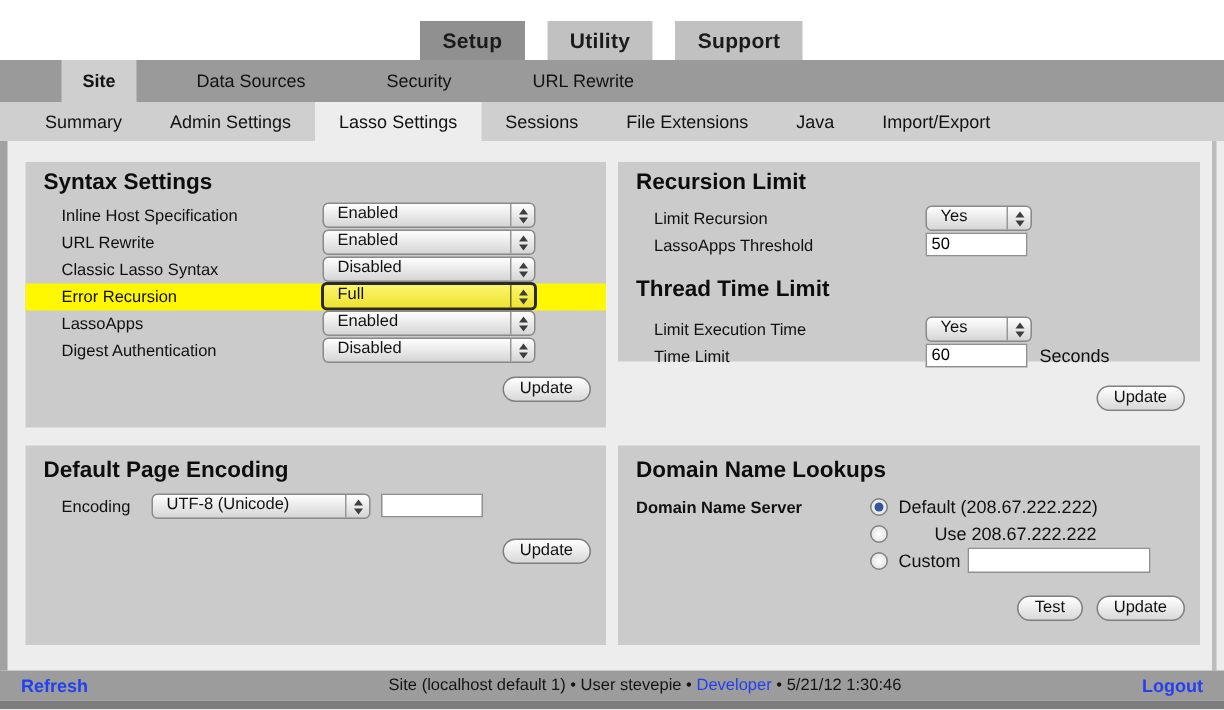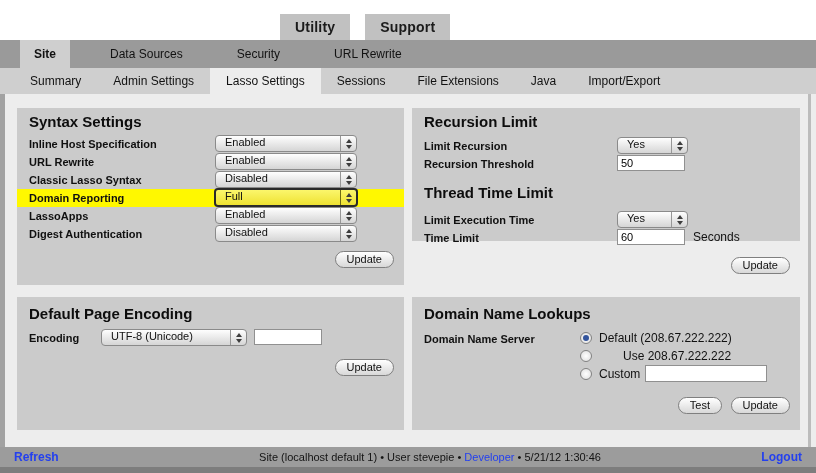--- a/index.html
+++ b/index.html
@@ -8,21 +8,21 @@
 
   
   .top-tabs{position:absolute;top:14px;left:280px;display:flex;gap:15px;height:26px;}
   .top-tab{height:26px;line-height:26px;padding:0 15px;background:#c1c1c1;
            font-size:14px;font-weight:bold;color:#1b1b1b;letter-spacing:.2px;cursor:default;}
   .top-tab.active{background:#909090;}
 
   .band2{position:absolute;top:40px;left:0;width:816px;height:28px;background:#9a9a9a;
          display:flex;align-items:stretch;padding-left:20px;box-sizing:border-box;}
   .band2 .tab{height:28px;line-height:28px;padding:0 14px;font-size:12px;color:#121212;cursor:default;}
-  .band2 .tab.active{background:#cfcfcf;font-weight:bold;}
+  .band2 .tab.active{background:#cfcfcf;font-weight:bold;margin-left:21px;}
   .band2 .tab.sp{margin-left:26px;}
 
   .band3{position:absolute;top:68px;left:0;width:816px;height:26px;background:#cfcfcf;
          display:flex;align-items:stretch;padding-left:14px;box-sizing:border-box;}
   .band3 .tab{height:26px;line-height:26px;padding:0 16px;font-size:12px;color:#121212;cursor:default;}
   .band3 .tab.active{background:#ededed;font-weight:normal;}
 
   
   .main{position:absolute;top:94px;left:0;width:816px;height:353px;background:#ededed;}
   .edge-left{position:absolute;top:94px;left:0;width:5px;height:353px;background:#a2a2a2;}
@@ -30,21 +30,21 @@
 
   .panel{position:absolute;background:#cbcbcb;}
   .p1{left:17px;top:108px;width:387px;height:177px;}
   .p2{left:412px;top:108px;width:388px;height:133px;}
   .p3{left:17px;top:297px;width:387px;height:133px;}
   .p4{left:412px;top:297px;width:388px;height:133px;}
 
   .ptitle{position:absolute;left:12px;font-size:15px;font-weight:bold;color:#0d0d0d;}
 
   .row{position:absolute;left:0;width:100%;height:18px;}
-  .row .lbl{position:absolute;left:12px;top:0;line-height:18px;font-size:11px;font-weight:bold;color:#101010;}
+  .row .lbl{position:absolute;left:24px;top:0;line-height:18px;font-size:11px;font-weight:normal;color:#101010;}
   .row.hl{background:#fff800;}
 
   
   .sel{position:absolute;top:0;height:17px;border:1px solid #8a8a8a;border-radius:4px;
        background:linear-gradient(#fefefe,#d5d5d5);display:flex;align-items:flex-start;
        box-sizing:border-box;cursor:default;}
   .sel .txt{flex:1;padding-left:9px;font-size:11px;color:#111;white-space:nowrap;overflow:hidden;}
   .sel .arr{width:15px;align-self:stretch;border-left:1px solid #979797;display:flex;
             flex-direction:column;align-items:center;justify-content:center;}
   .arr-up{width:0;height:0;border-left:3px solid transparent;border-right:3px solid transparent;
@@ -79,20 +79,21 @@
   .footer .center{position:absolute;top:4px;left:0;right:0;text-align:center;font-size:11px;color:#141414;padding-left:44px;}
   .footer .center .blue{color:#2440ee;cursor:pointer;}
   .bottom-strip{position:absolute;top:467px;left:0;width:816px;height:6px;background:#7d7d7d;}
 </style>
 </head>
 <body>
 
 <div class="page">
 
   <div class="top-tabs">
+    <div class="top-tab active">Setup</div>
     <div class="top-tab">Utility</div>
     <div class="top-tab">Support</div>
   </div>
 
   <div class="band2">
     <div class="tab active">Site</div>
     <div class="tab sp">Data Sources</div>
     <div class="tab sp">Security</div>
     <div class="tab sp">URL Rewrite</div>
   </div>
@@ -141,21 +142,21 @@
       <div class="sel" style="left:198px;width:142px;">
         <span class="txt">Disabled</span>
         <span class="arr">
             <span class="arr-up"></span>
             <span class="arr-dn"></span>
           </span>
       </div>
     </div>
 
     <div class="row hl" style="top:81px;">
-      <span class="lbl">Domain Reporting</span>
+      <span class="lbl">Error Recursion</span>
       <div class="sel yellow" style="left:197px;width:144px;top:-1px;">
         <span class="txt">Full</span>
         <span class="arr">
             <span class="arr-up"></span>
             <span class="arr-dn"></span>
           </span>
       </div>
     </div>
 
     <div class="row" style="top:99px;">
@@ -191,21 +192,21 @@
       <div class="sel" style="left:205px;width:71px;">
         <span class="txt">Yes</span>
         <span class="arr">
             <span class="arr-up"></span>
             <span class="arr-dn"></span>
           </span>
       </div>
     </div>
 
     <div class="row" style="top:47px;">
-      <span class="lbl">Recursion Threshold</span>
+      <span class="lbl">LassoApps Threshold</span>
       <input class="inp" style="left: 205px; width: 68px;" value="50">
     </div>
 
     <div class="ptitle" style="top:76px;">Thread Time Limit</div>
 
     <div class="row" style="top:103px;">
       <span class="lbl">Limit Execution Time</span>
       <div class="sel" style="left:205px;width:71px;">
         <span class="txt">Yes</span>
         <span class="arr">

